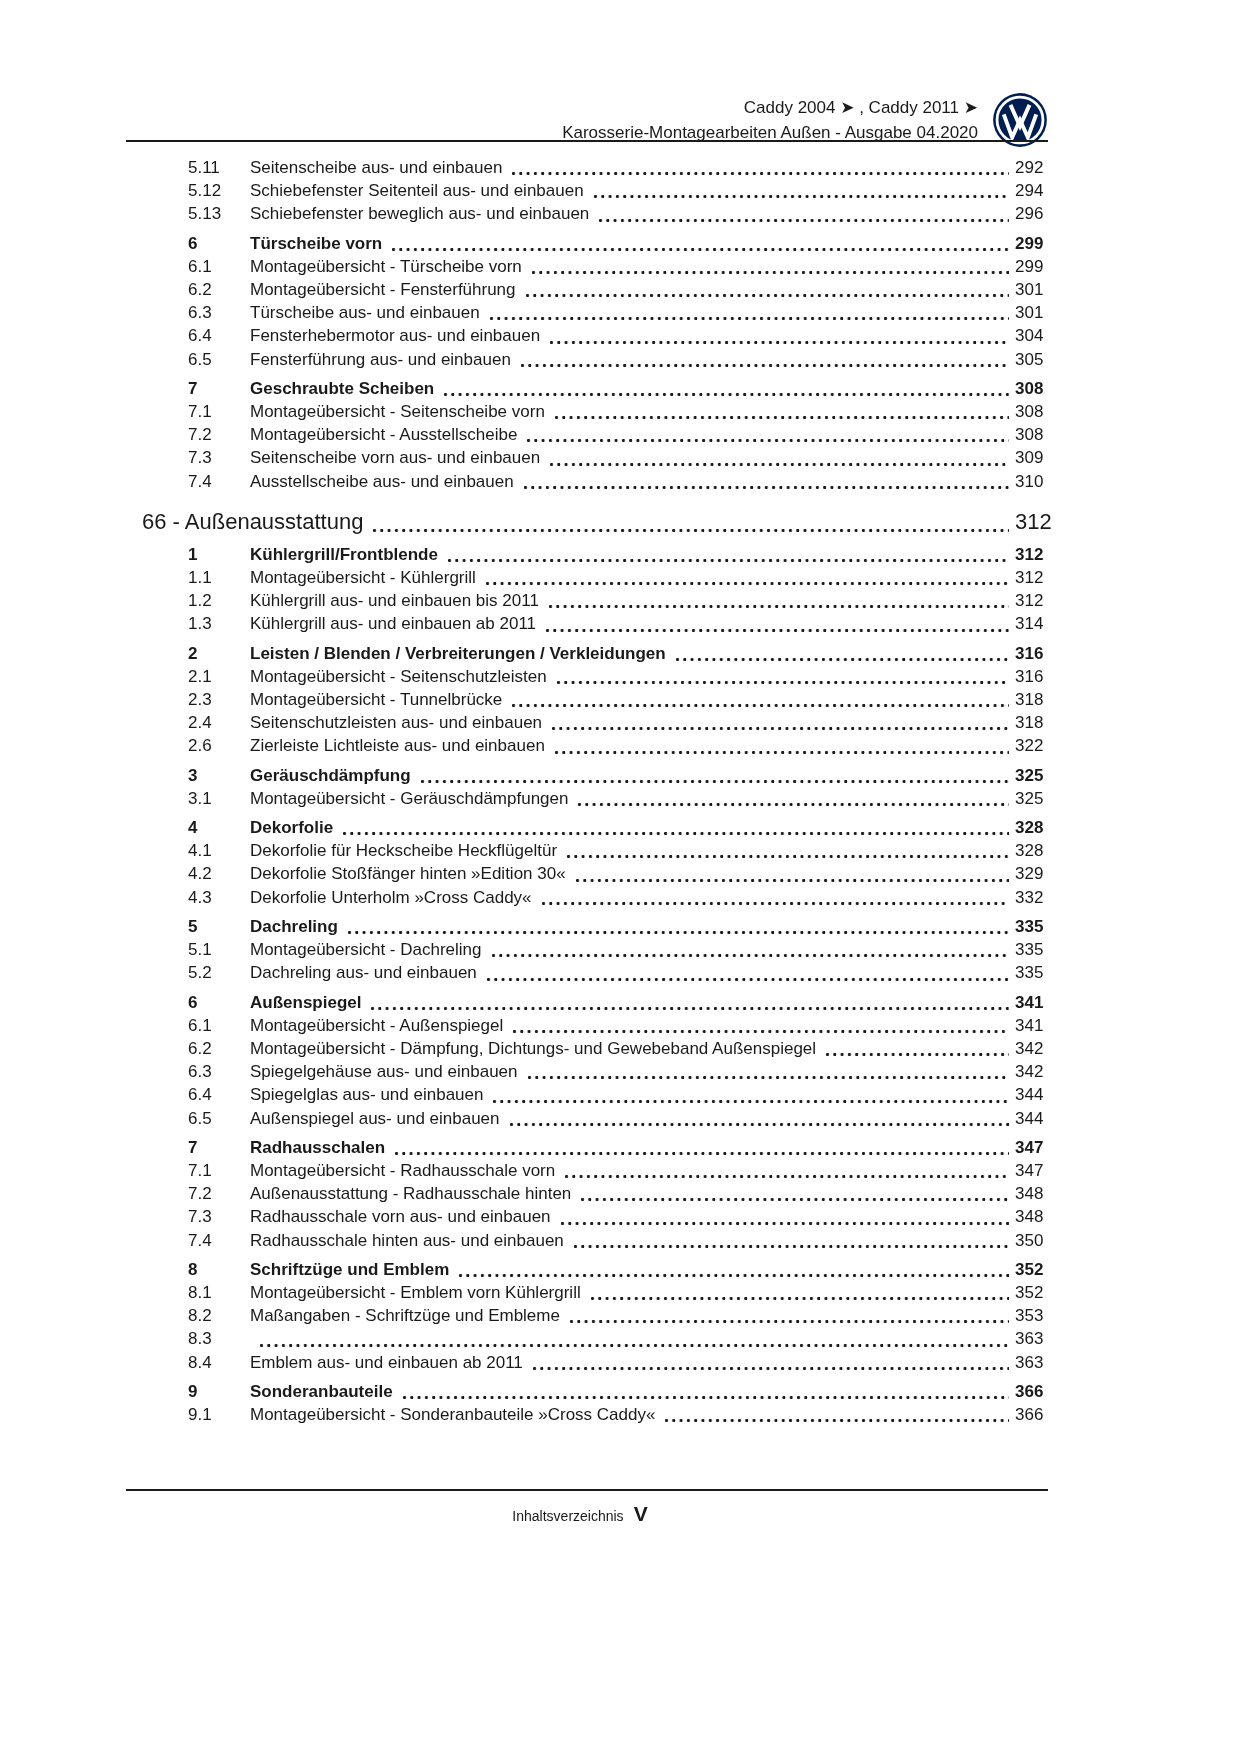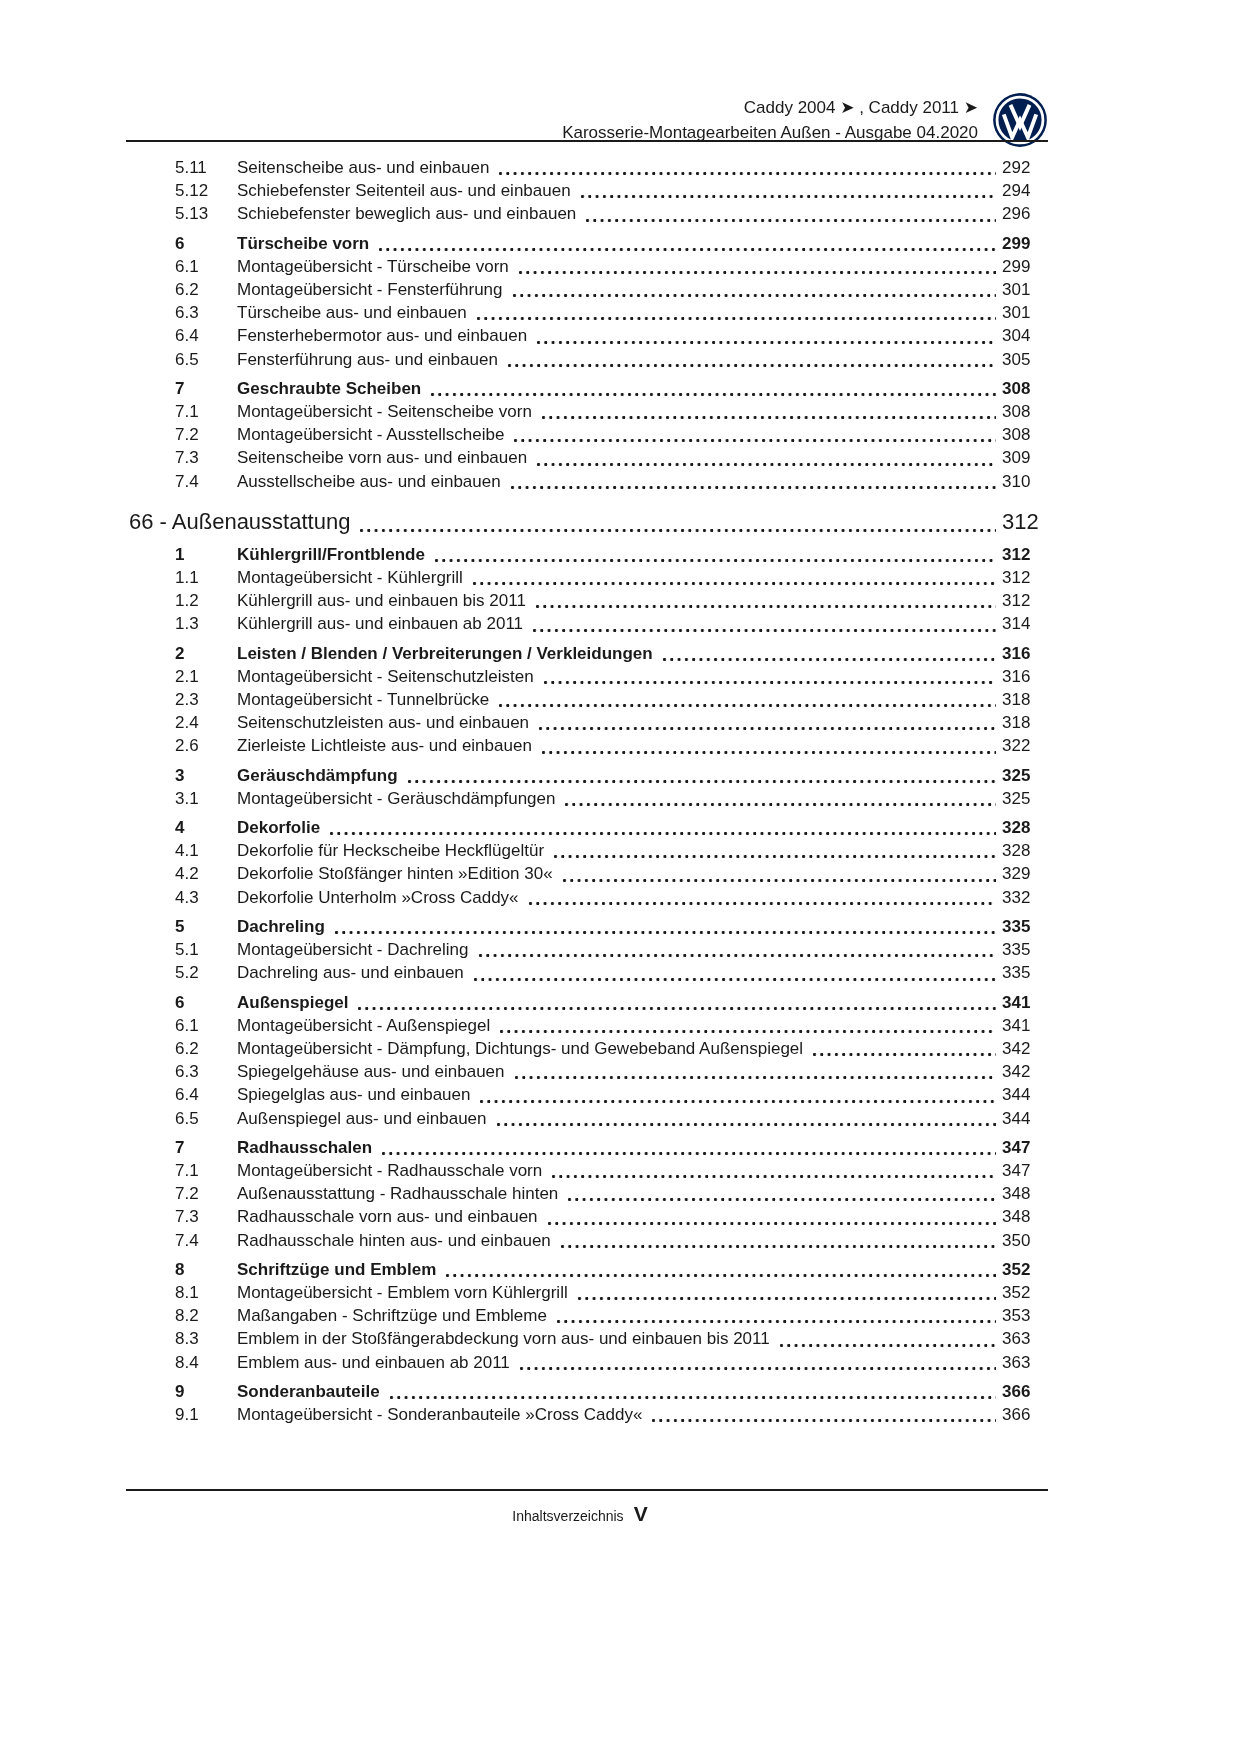--- a/index.html
+++ b/index.html
@@ -21,21 +21,21 @@
   }
   .header-text { text-align: right; font-size: 17px; line-height: 25px; }
   .logo { width: 56px; height: 56px; margin-left: 14px; flex: 0 0 auto; }
   .logo svg { display: block; width: 100%; height: 100%; }
 
   .rule { position: absolute; left: 126px; width: 922px; height: 2px; background: #1a1a1a; }
   .top-rule { top: 140px; }
   .bottom-rule { top: 1489px; }
 
   
-  .toc { position: absolute; top: 156px; left: 126px; width: 922px; }
+  .toc { position: absolute; top: 156px; left: 139px; width: 922px; }
   .row { display: flex; align-items: baseline; line-height: 23.2px; font-size: 17px; }
   .row .num { margin-left: 49px; width: 62px; flex: 0 0 auto; }
   .row .title { white-space: nowrap; }
   .row .leader {
     flex: 1 1 auto;
     min-width: 18px;
     align-self: flex-end;
     height: 3px;
     margin: 0 6px 4px 10px;
     background-image: radial-gradient(circle at 1.5px 1.5px, #1a1a1a 1.3px, transparent 1.8px);
@@ -361,21 +361,20 @@
     <span class="pageno">352</span>
   </div>
       <div class="row item">
     <span class="num">8.2</span>
     <span class="title">Maßangaben - Schriftzüge und Embleme</span>
     <span class="leader"></span>
     <span class="pageno">353</span>
   </div>
       <div class="row item">
     <span class="num">8.3</span>
-    <span class="title">Emblem in der Stoßfängerabdeckung vorn aus- und einbauen bis 2011</span>
     <span class="leader"></span>
     <span class="pageno">363</span>
   </div>
       <div class="row item">
     <span class="num">8.4</span>
     <span class="title">Emblem aus- und einbauen ab 2011</span>
     <span class="leader"></span>
     <span class="pageno">363</span>
   </div>
       <div class="row section">

